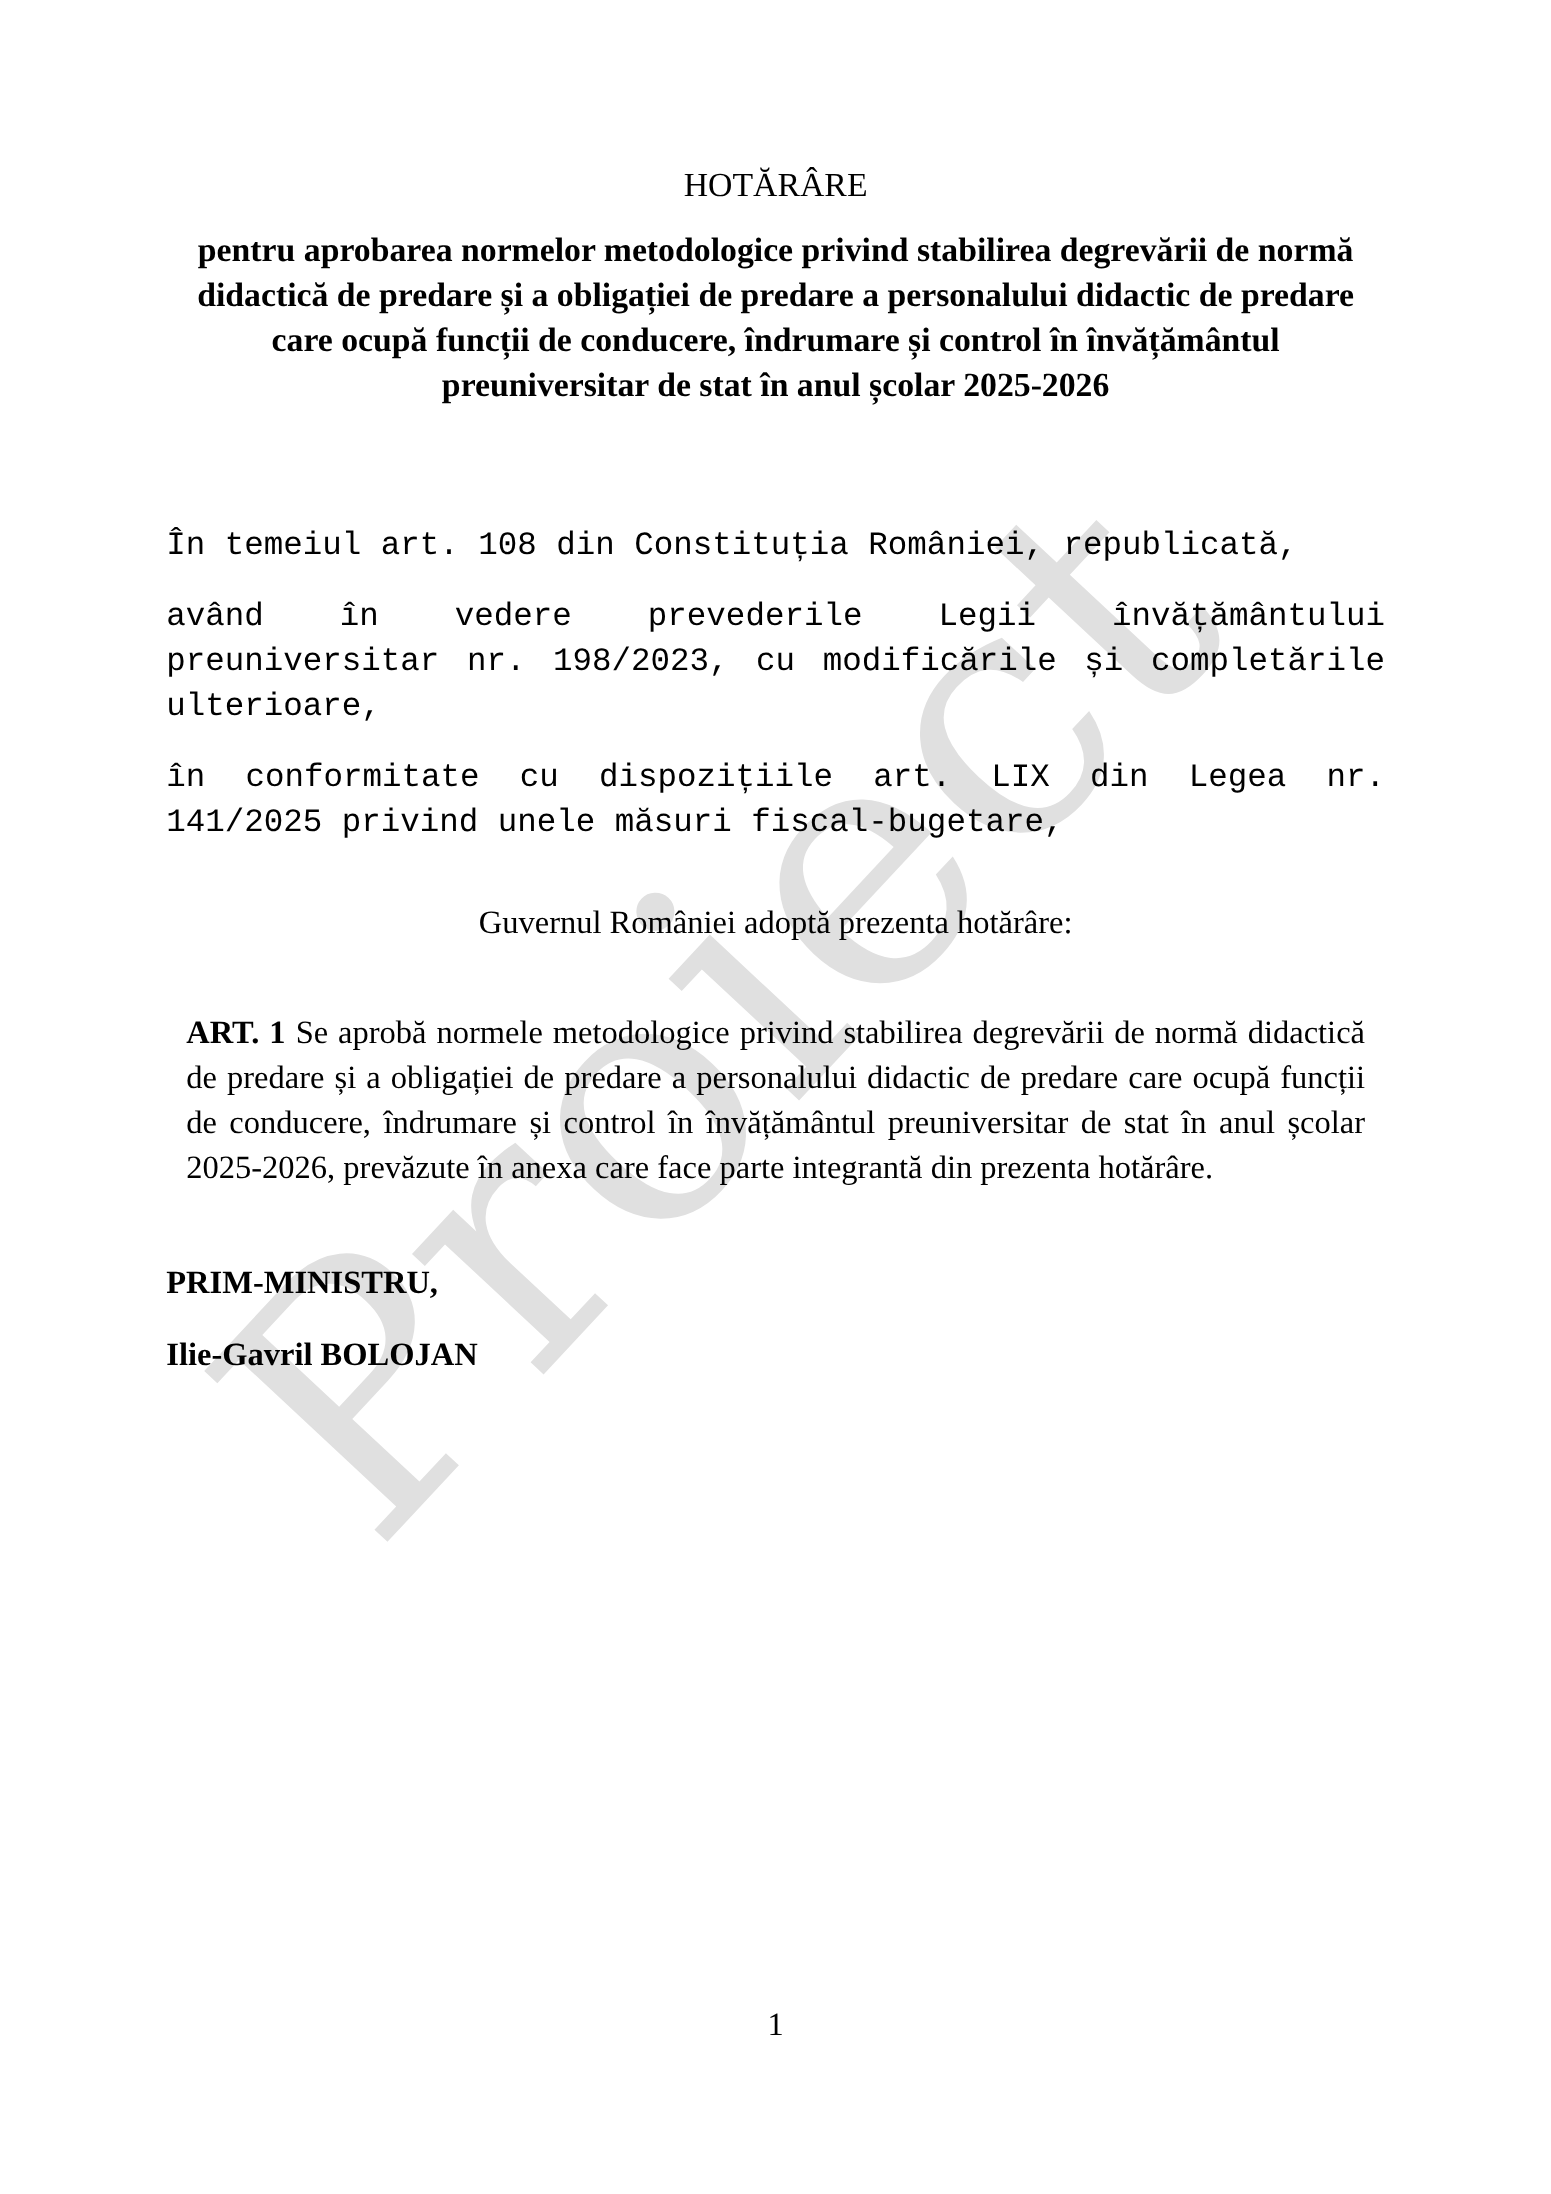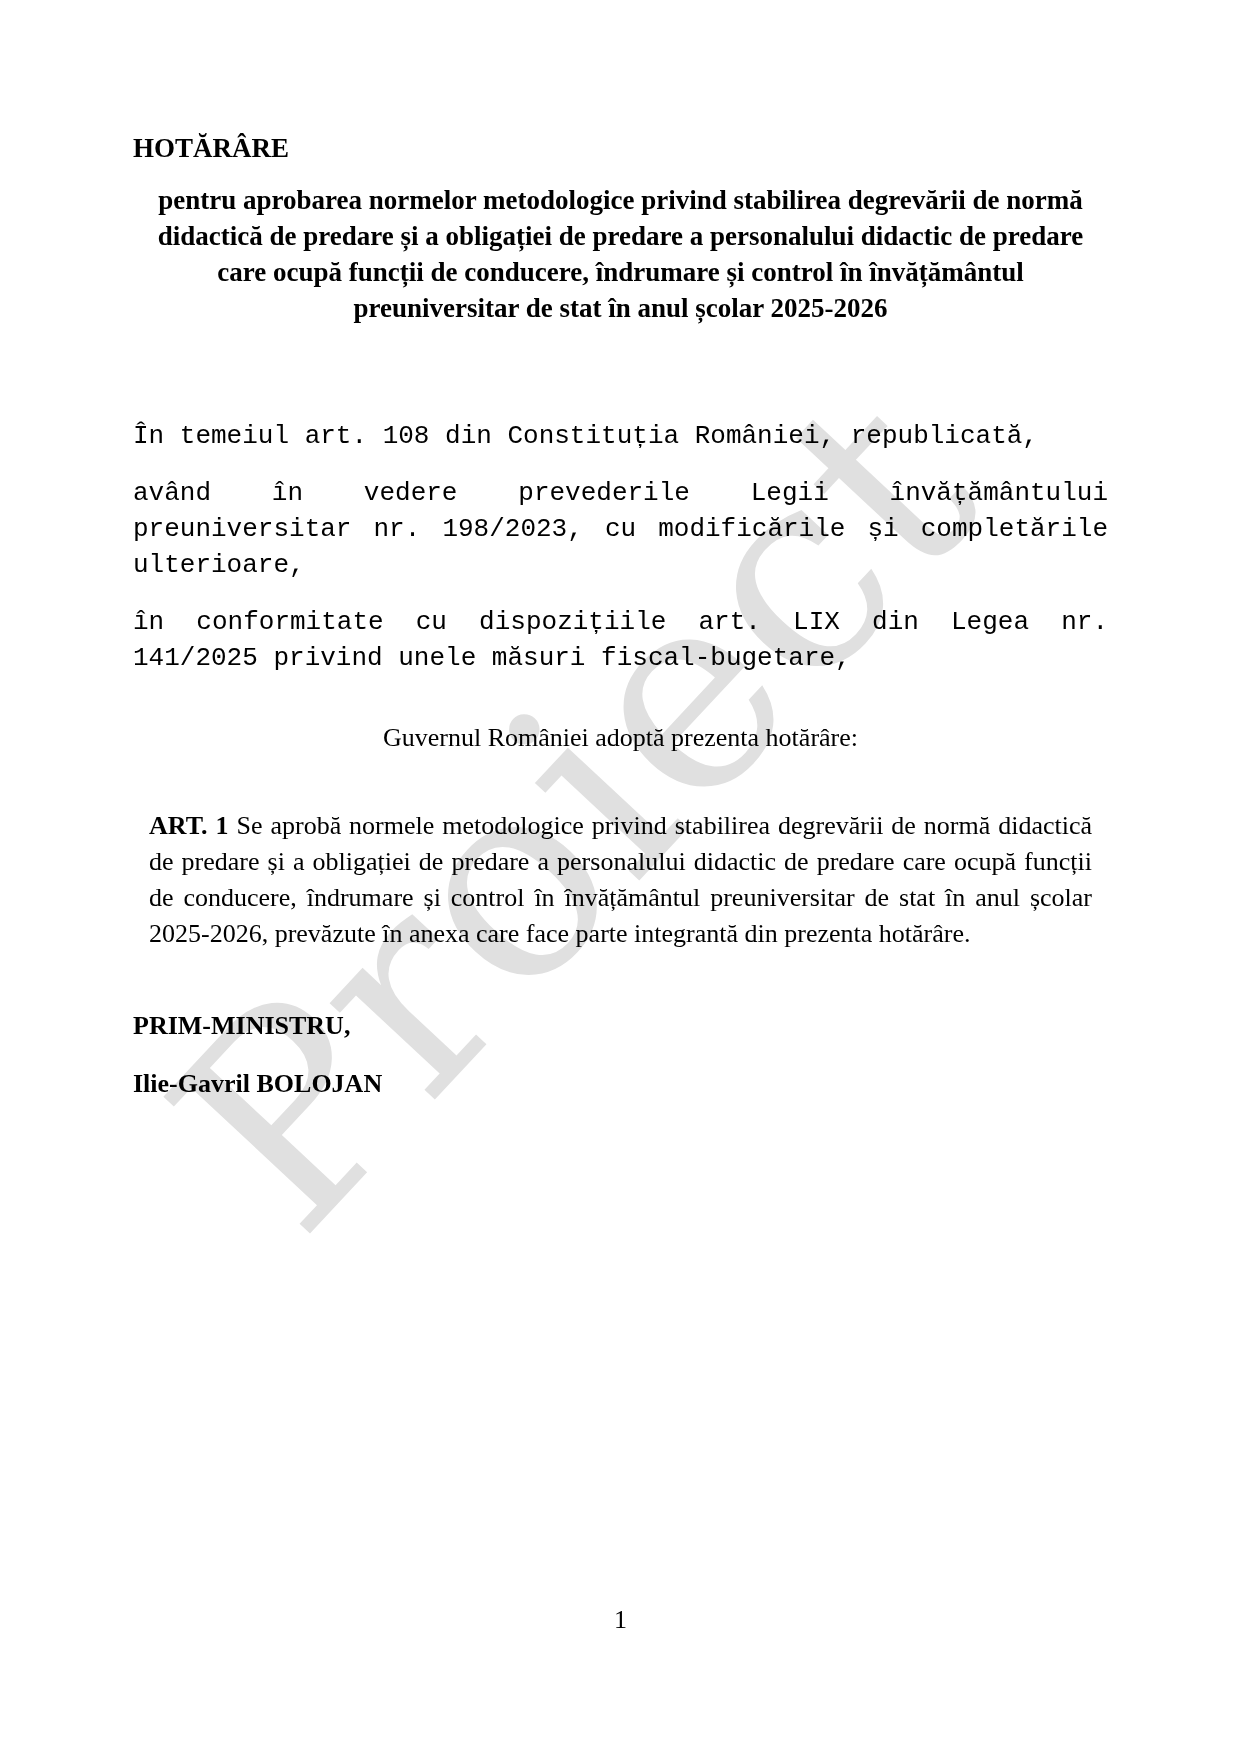--- a/index.html
+++ b/index.html
@@ -36,22 +36,22 @@
     position: absolute;
     left: 133px;
     right: 133px;
     top: 0;
     z-index: 1;
     font-size: 26px;
     line-height: 36px;
   }
   .doc-title {
     margin: 130px 0 0 0;
-    text-align: left;
-    font-weight: 700;
+    text-align: center;
+    font-weight: 400;
     font-size: 27px;
   }
   .doc-subtitle {
     margin: 16px;
     text-align: center;
     font-weight: 700;
     font-size: 27px;
   }
   .preamble {
     margin-top: 92px;

